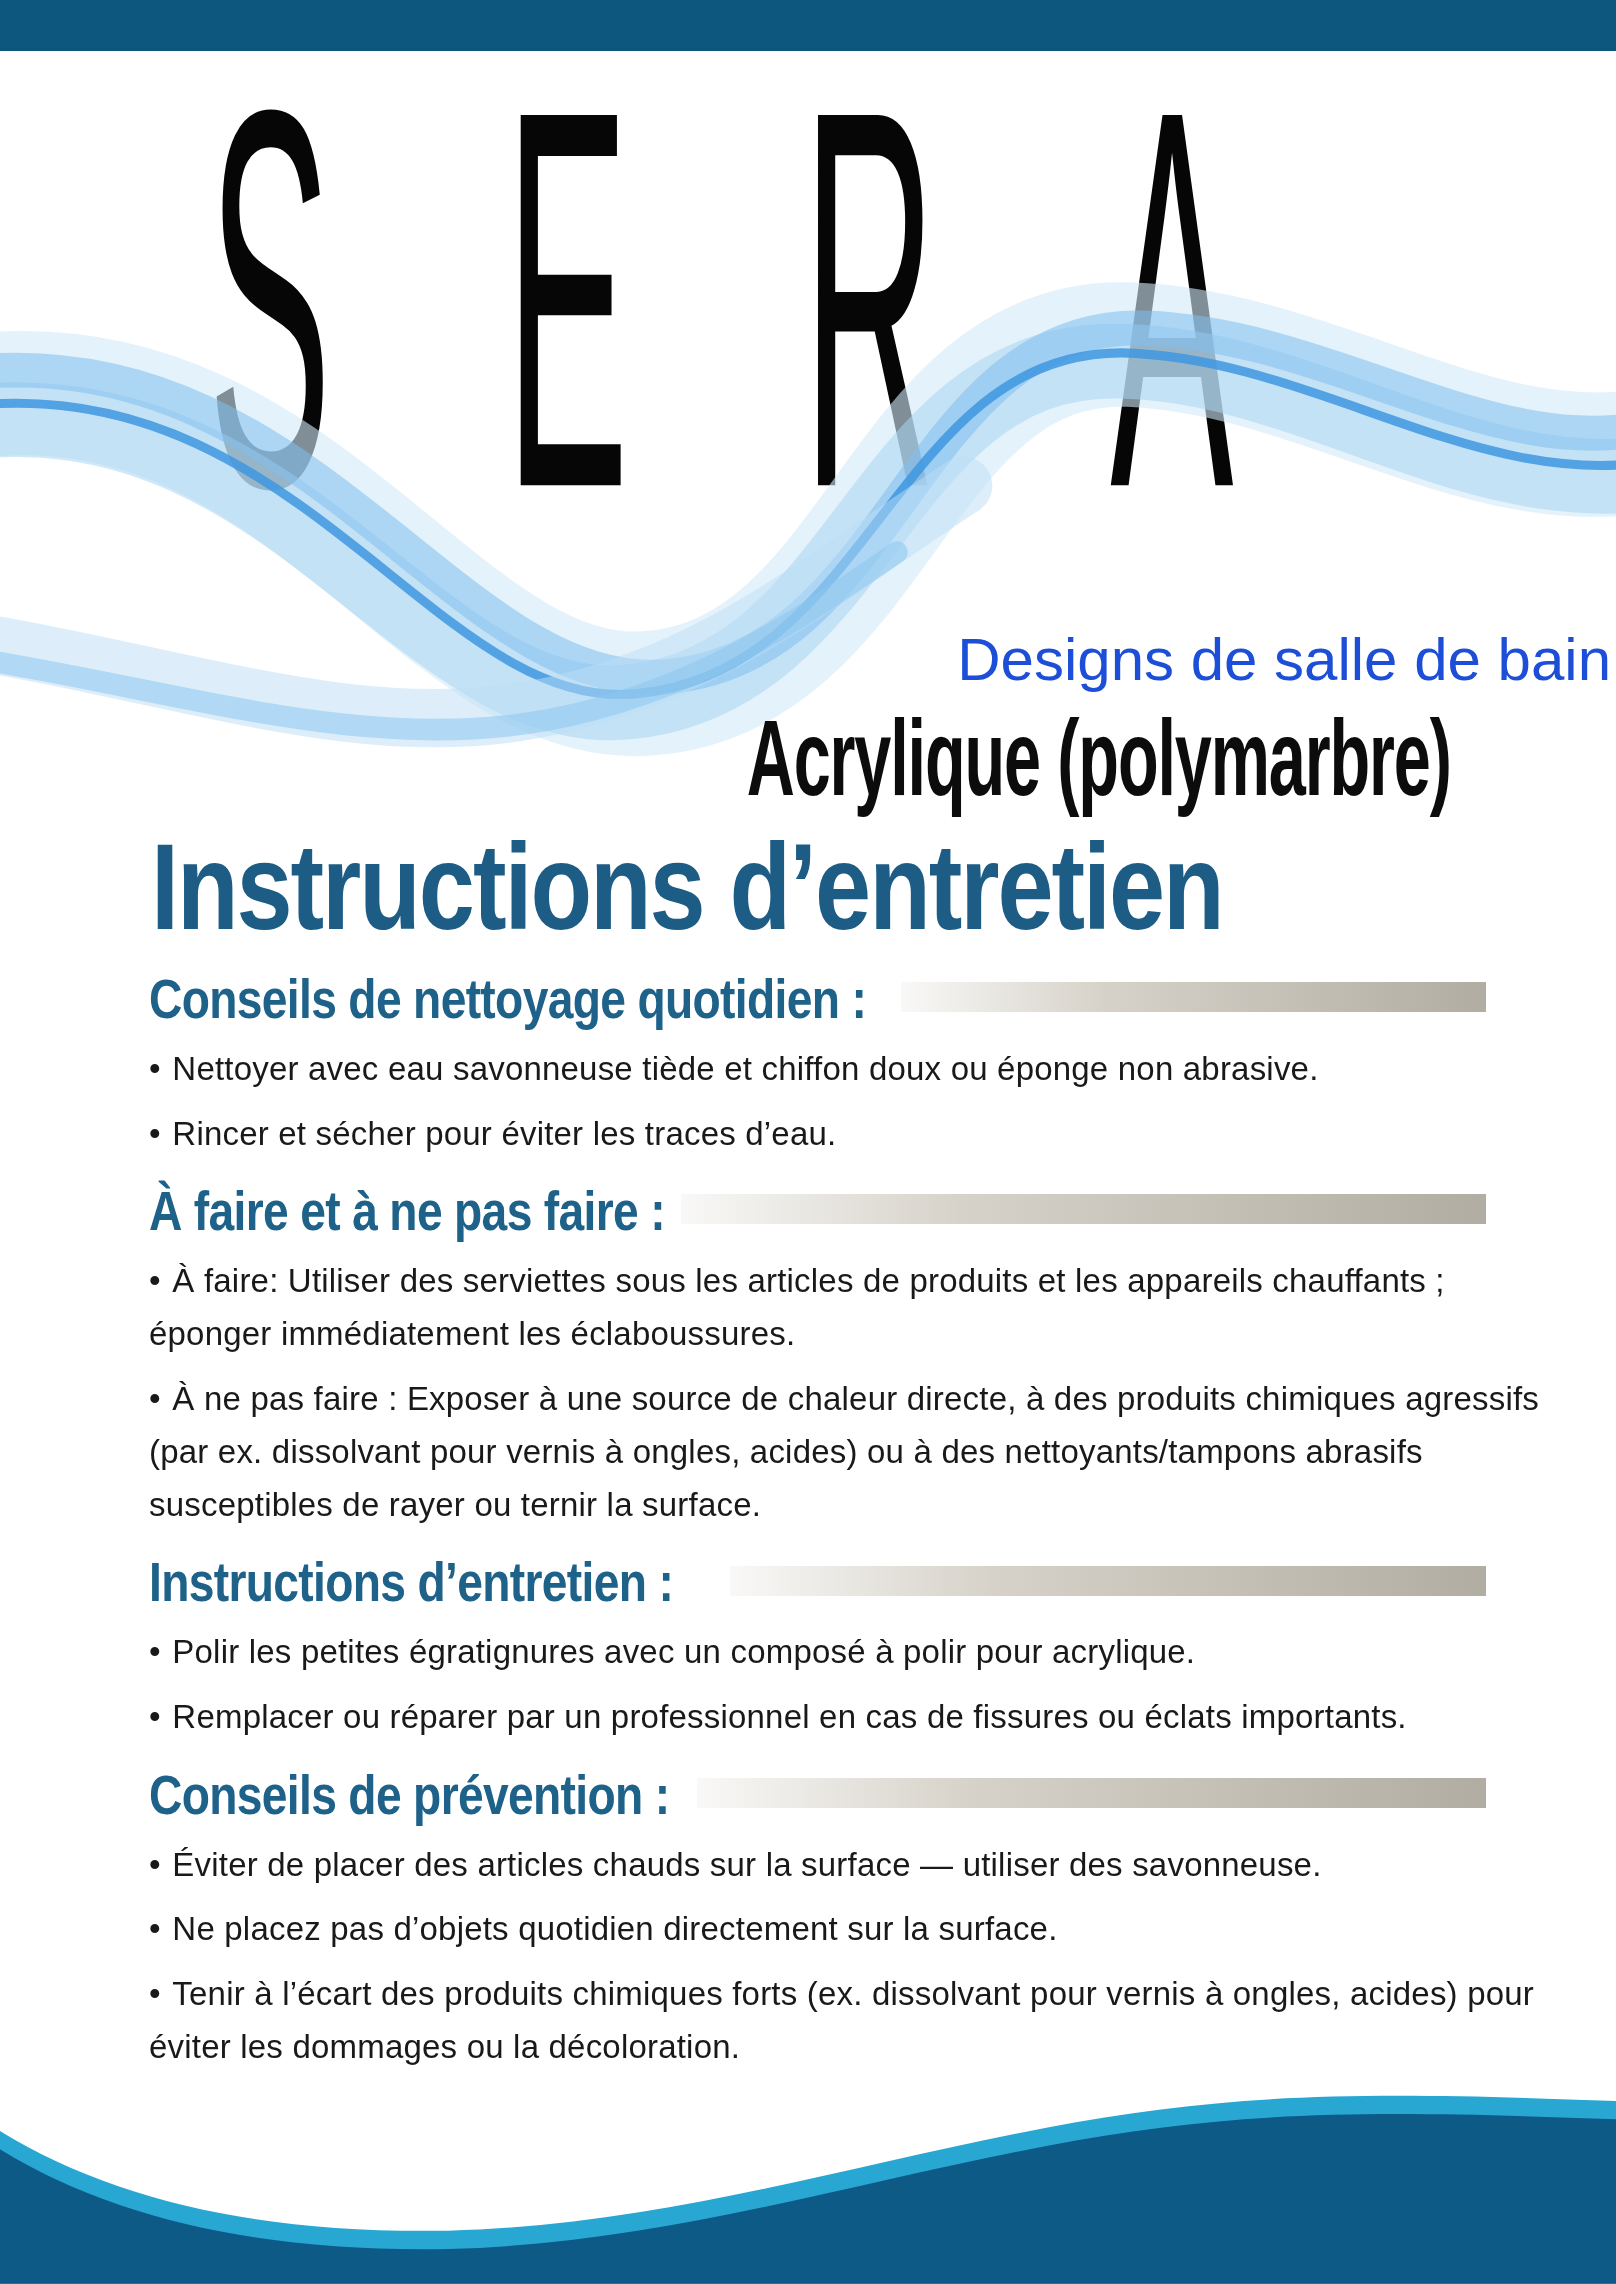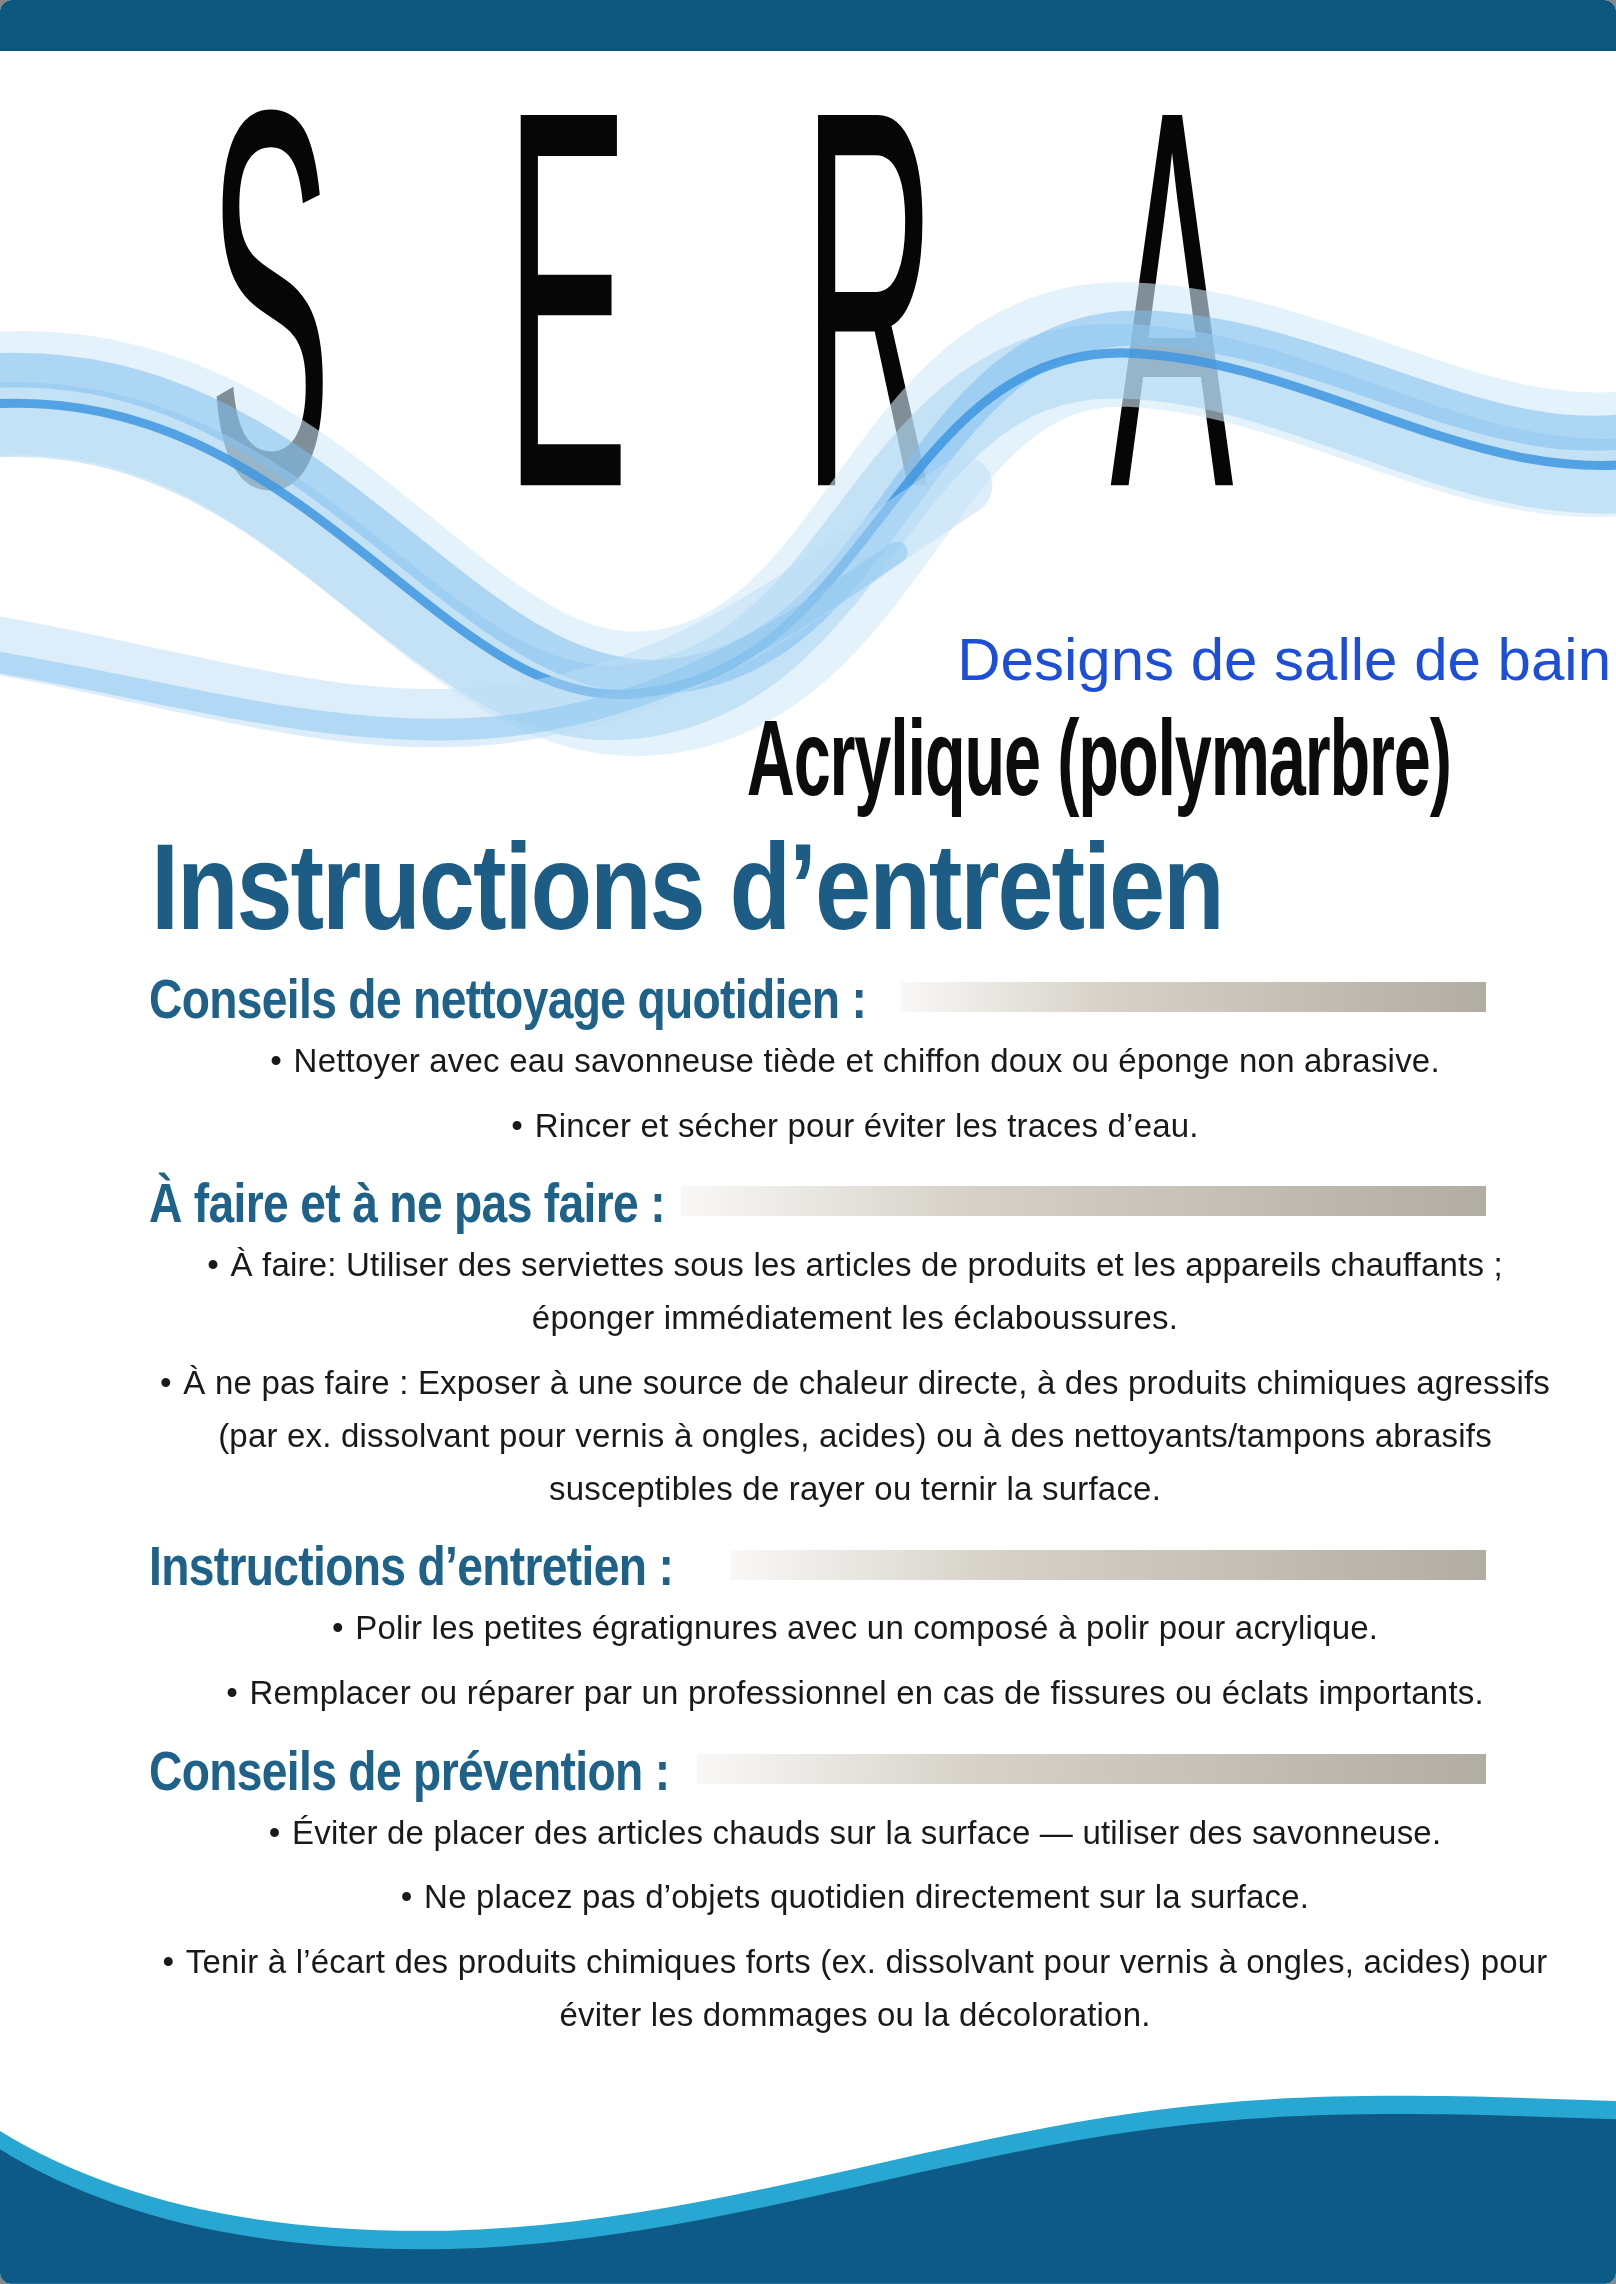--- a/index.html
+++ b/index.html
@@ -3,21 +3,20 @@
 <meta charset="utf-8">
 <style>
   html,body{margin:0;padding:0;background:#888;}
   .page{
     position:relative;
     width:1616px;height:2284px;
     background:#ffffff;
     overflow:hidden;
     font-family:"Liberation Sans", sans-serif;
     margin:0 auto;
-    border-radius:12px;
   }
   
   .top-bar{
     position:absolute;top:0;left:0;width:1616px;height:51px;
     background:#0d567d;
   }
   
   .logo-svg{position:absolute;top:66px;left:0;}
   
   .deco-wave{position:absolute;top:278px;left:0;pointer-events:none;}
@@ -54,21 +53,21 @@
     transform:scaleX(0.84);transform-origin:left center;
   }
   .heading-bar{
     position:absolute;z-index:1;top:13.3px;height:30px;right:75px;
     background:linear-gradient(90deg, rgba(205,200,190,0.12) 0%, #d6d2c9 35%, #b2ada2 100%);
   }
   .s1 .heading-bar{left:752px;}
   .s2 .heading-bar{left:532px;}
   .s3 .heading-bar{left:581px;}
   .s4 .heading-bar{left:548px;}
-  .bullets{margin-top:4px;text-align:center;}
+  .bullets{margin-top:12px;}
   .bullet{
     font-size:33px;line-height:53px;color:#191919;
     margin-bottom:11.6px;letter-spacing:0.2px;
   }
   .bullet:last-child{margin-bottom:0;}
   .bullet .marker{padding-right:11.6px;}
   
   .bottom-wave{position:absolute;top:1968px;left:0;pointer-events:none;}
 </style>
 </head>

